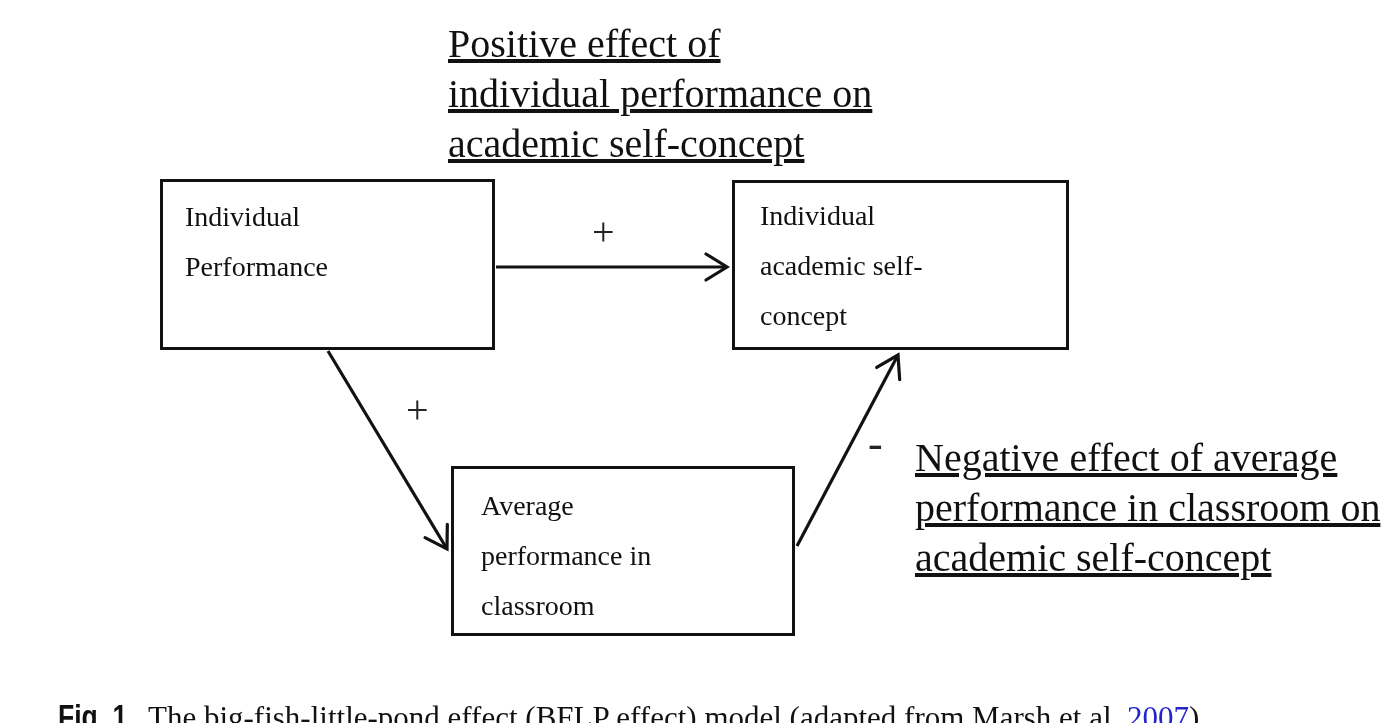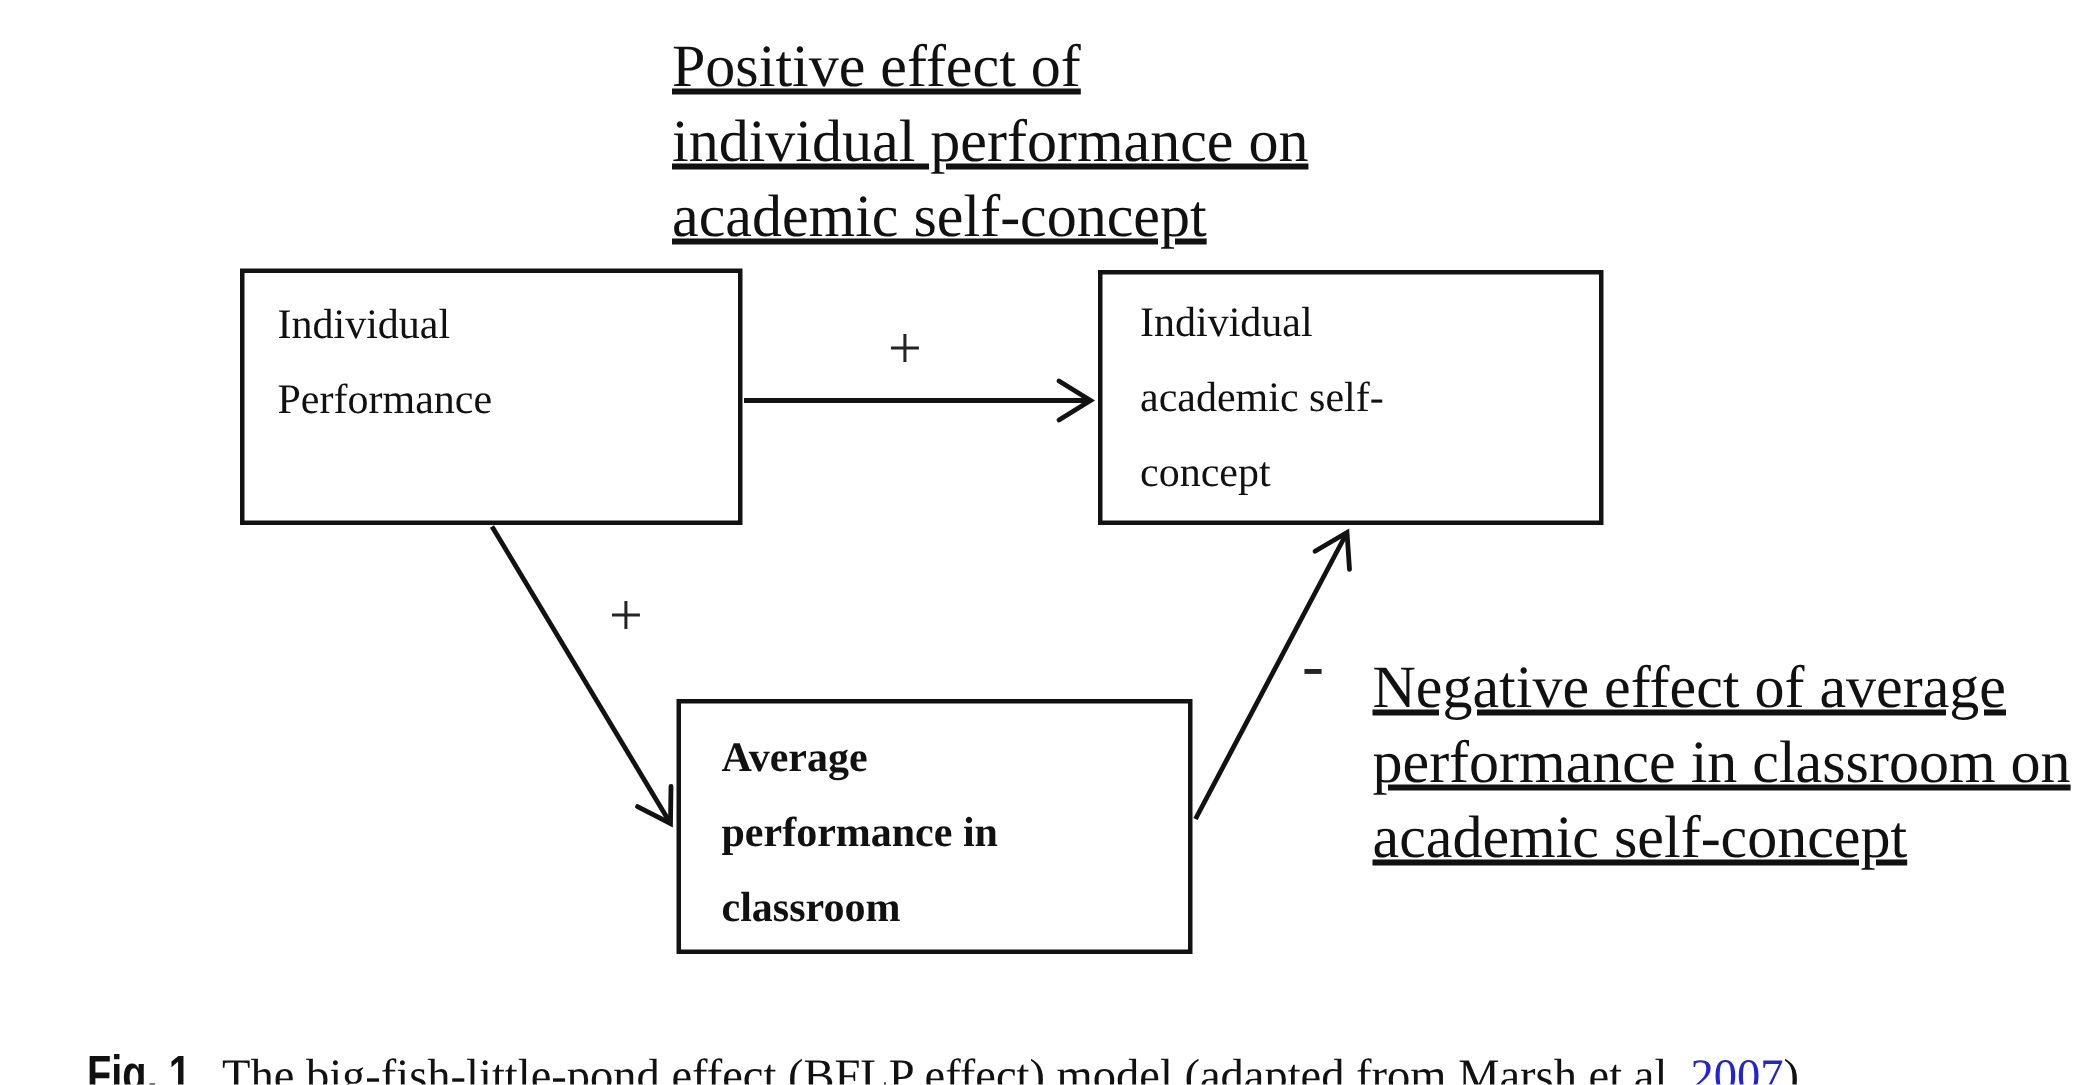--- a/index.html
+++ b/index.html
@@ -35,21 +35,21 @@
   .annot-top   { left: 448px; top: 19px;  width: 470px; }
   .annot-right { left: 915px; top: 411px; width: 470px; margin-top: 22px; }
   .model-box {
     position: absolute;
     border: 3px solid #121212;
     box-sizing: border-box;
     background: #ffffff;
   }
   .box-1 { left: 160px; top: 179px; width: 335px; height: 171px; }
   .box-2 { left: 732px; top: 180px; width: 337px; height: 170px; }
-  .box-3 { left: 451px; top: 466px; width: 344px; height: 170px; font-weight: bold; }
+  .box-3 { left: 451px; top: 466px; width: 344px; height: 170px; }
   .box-label {
     display: block;
     font-size: 28px;
     line-height: 50px;
     white-space: pre-line;
   }
   .box-1 .box-label { padding: 10px 0 0 22px; }
   .box-2 .box-label { padding: 8px 0 0 25px; }
   .box-3 .box-label { padding: 12px 0 0 27px; }
   .path-sign {

